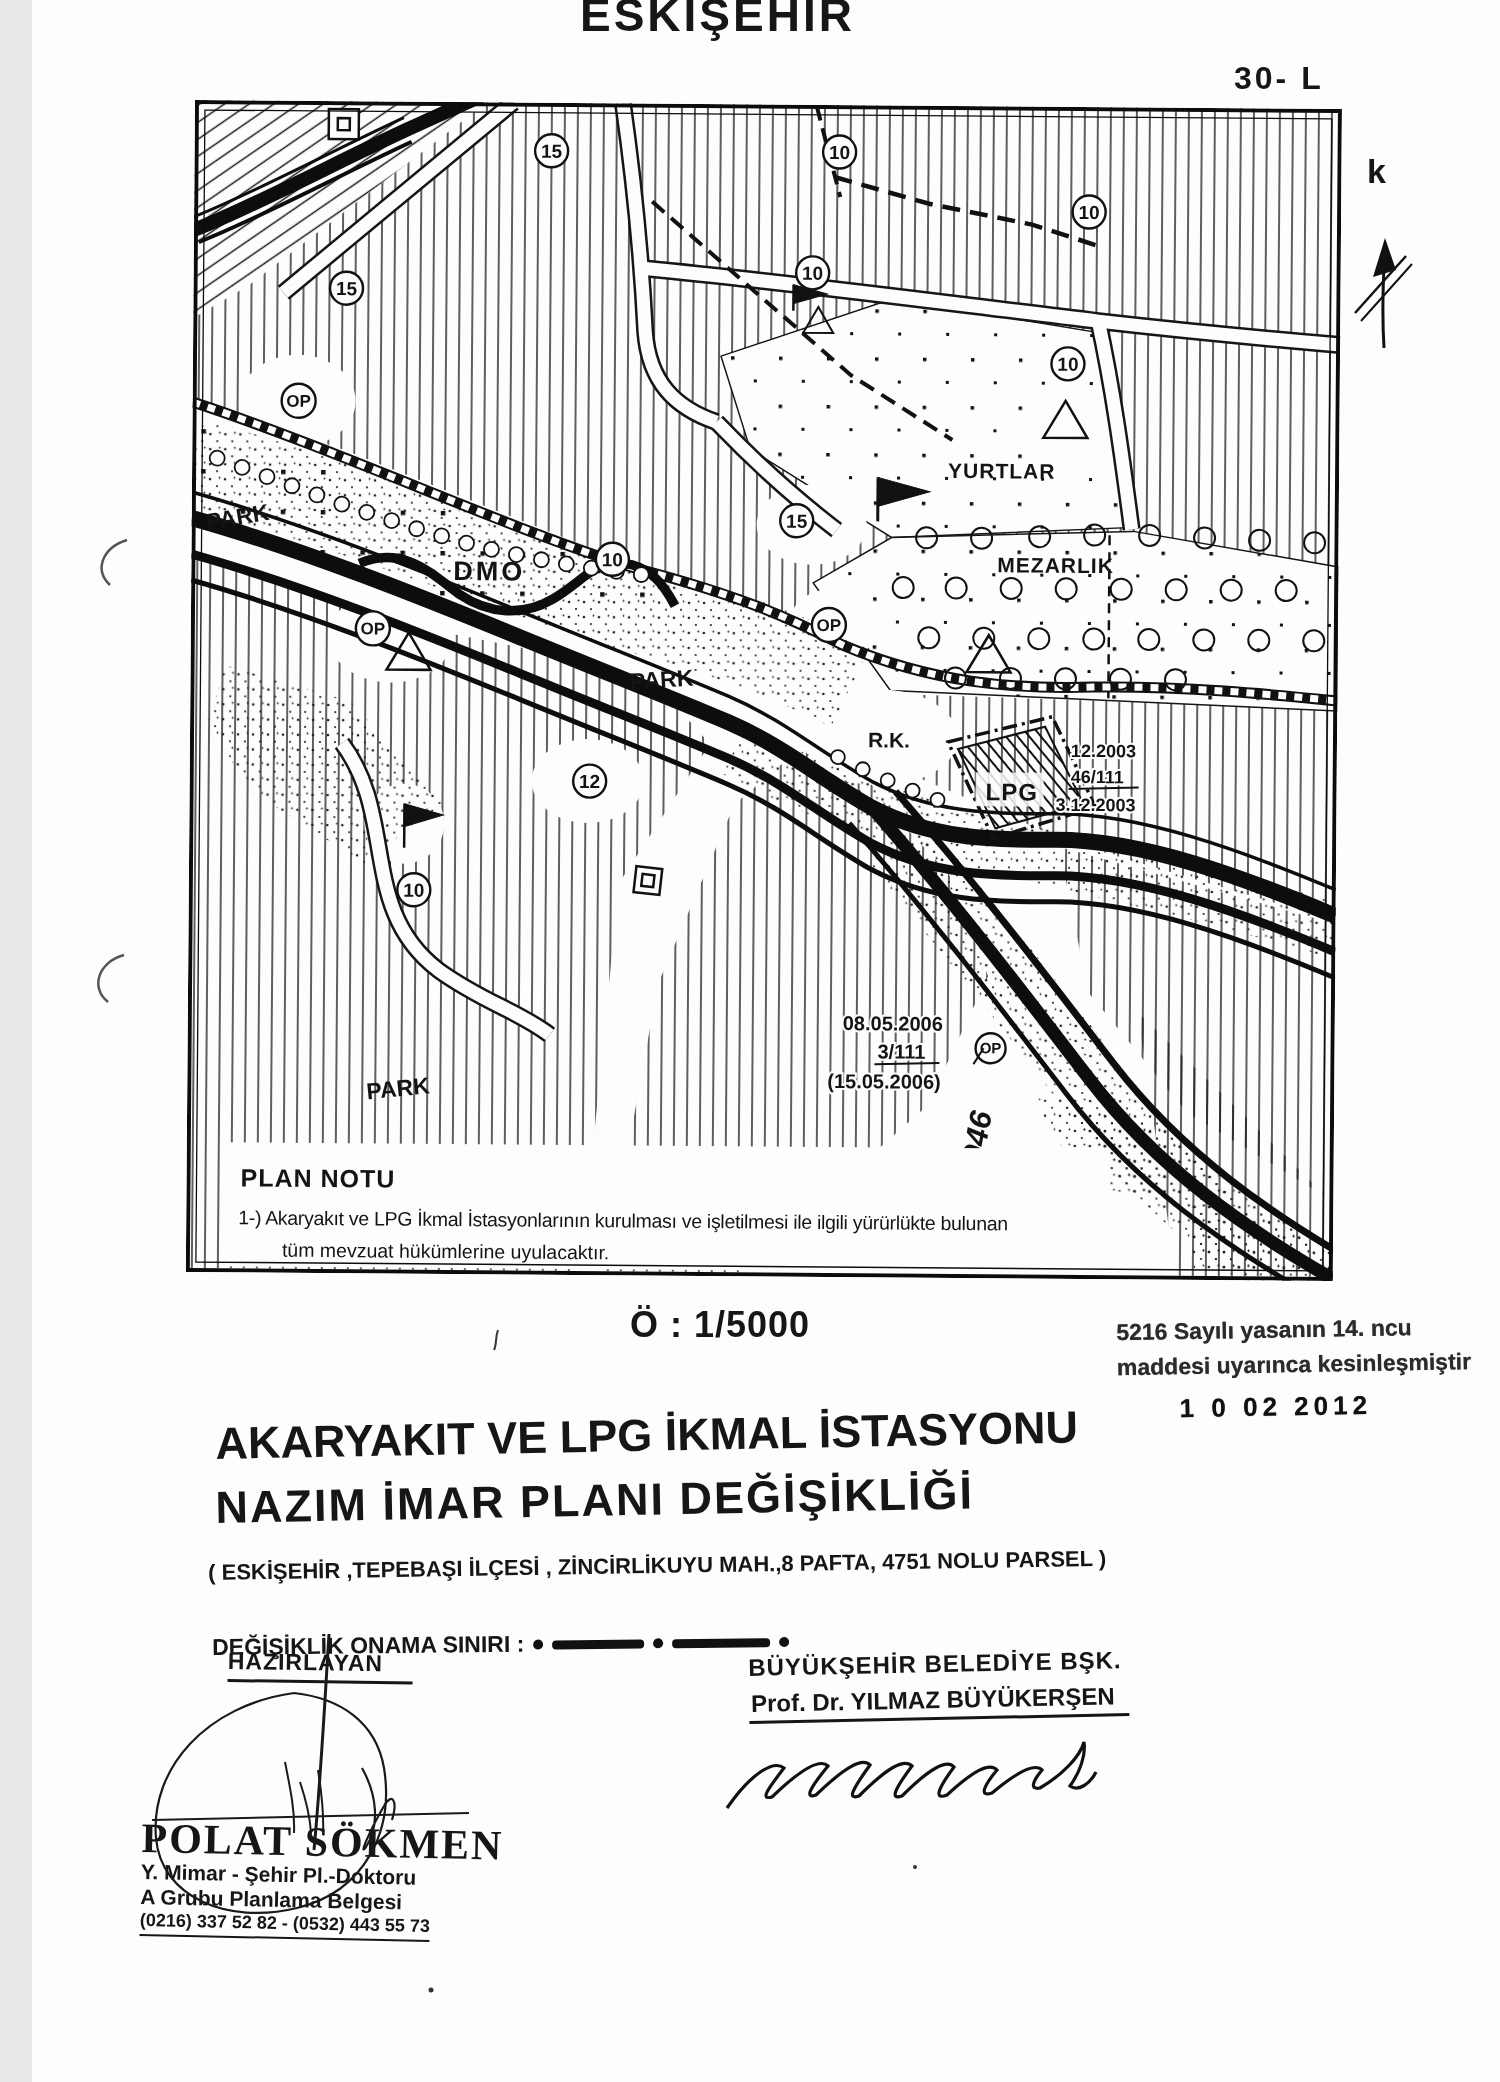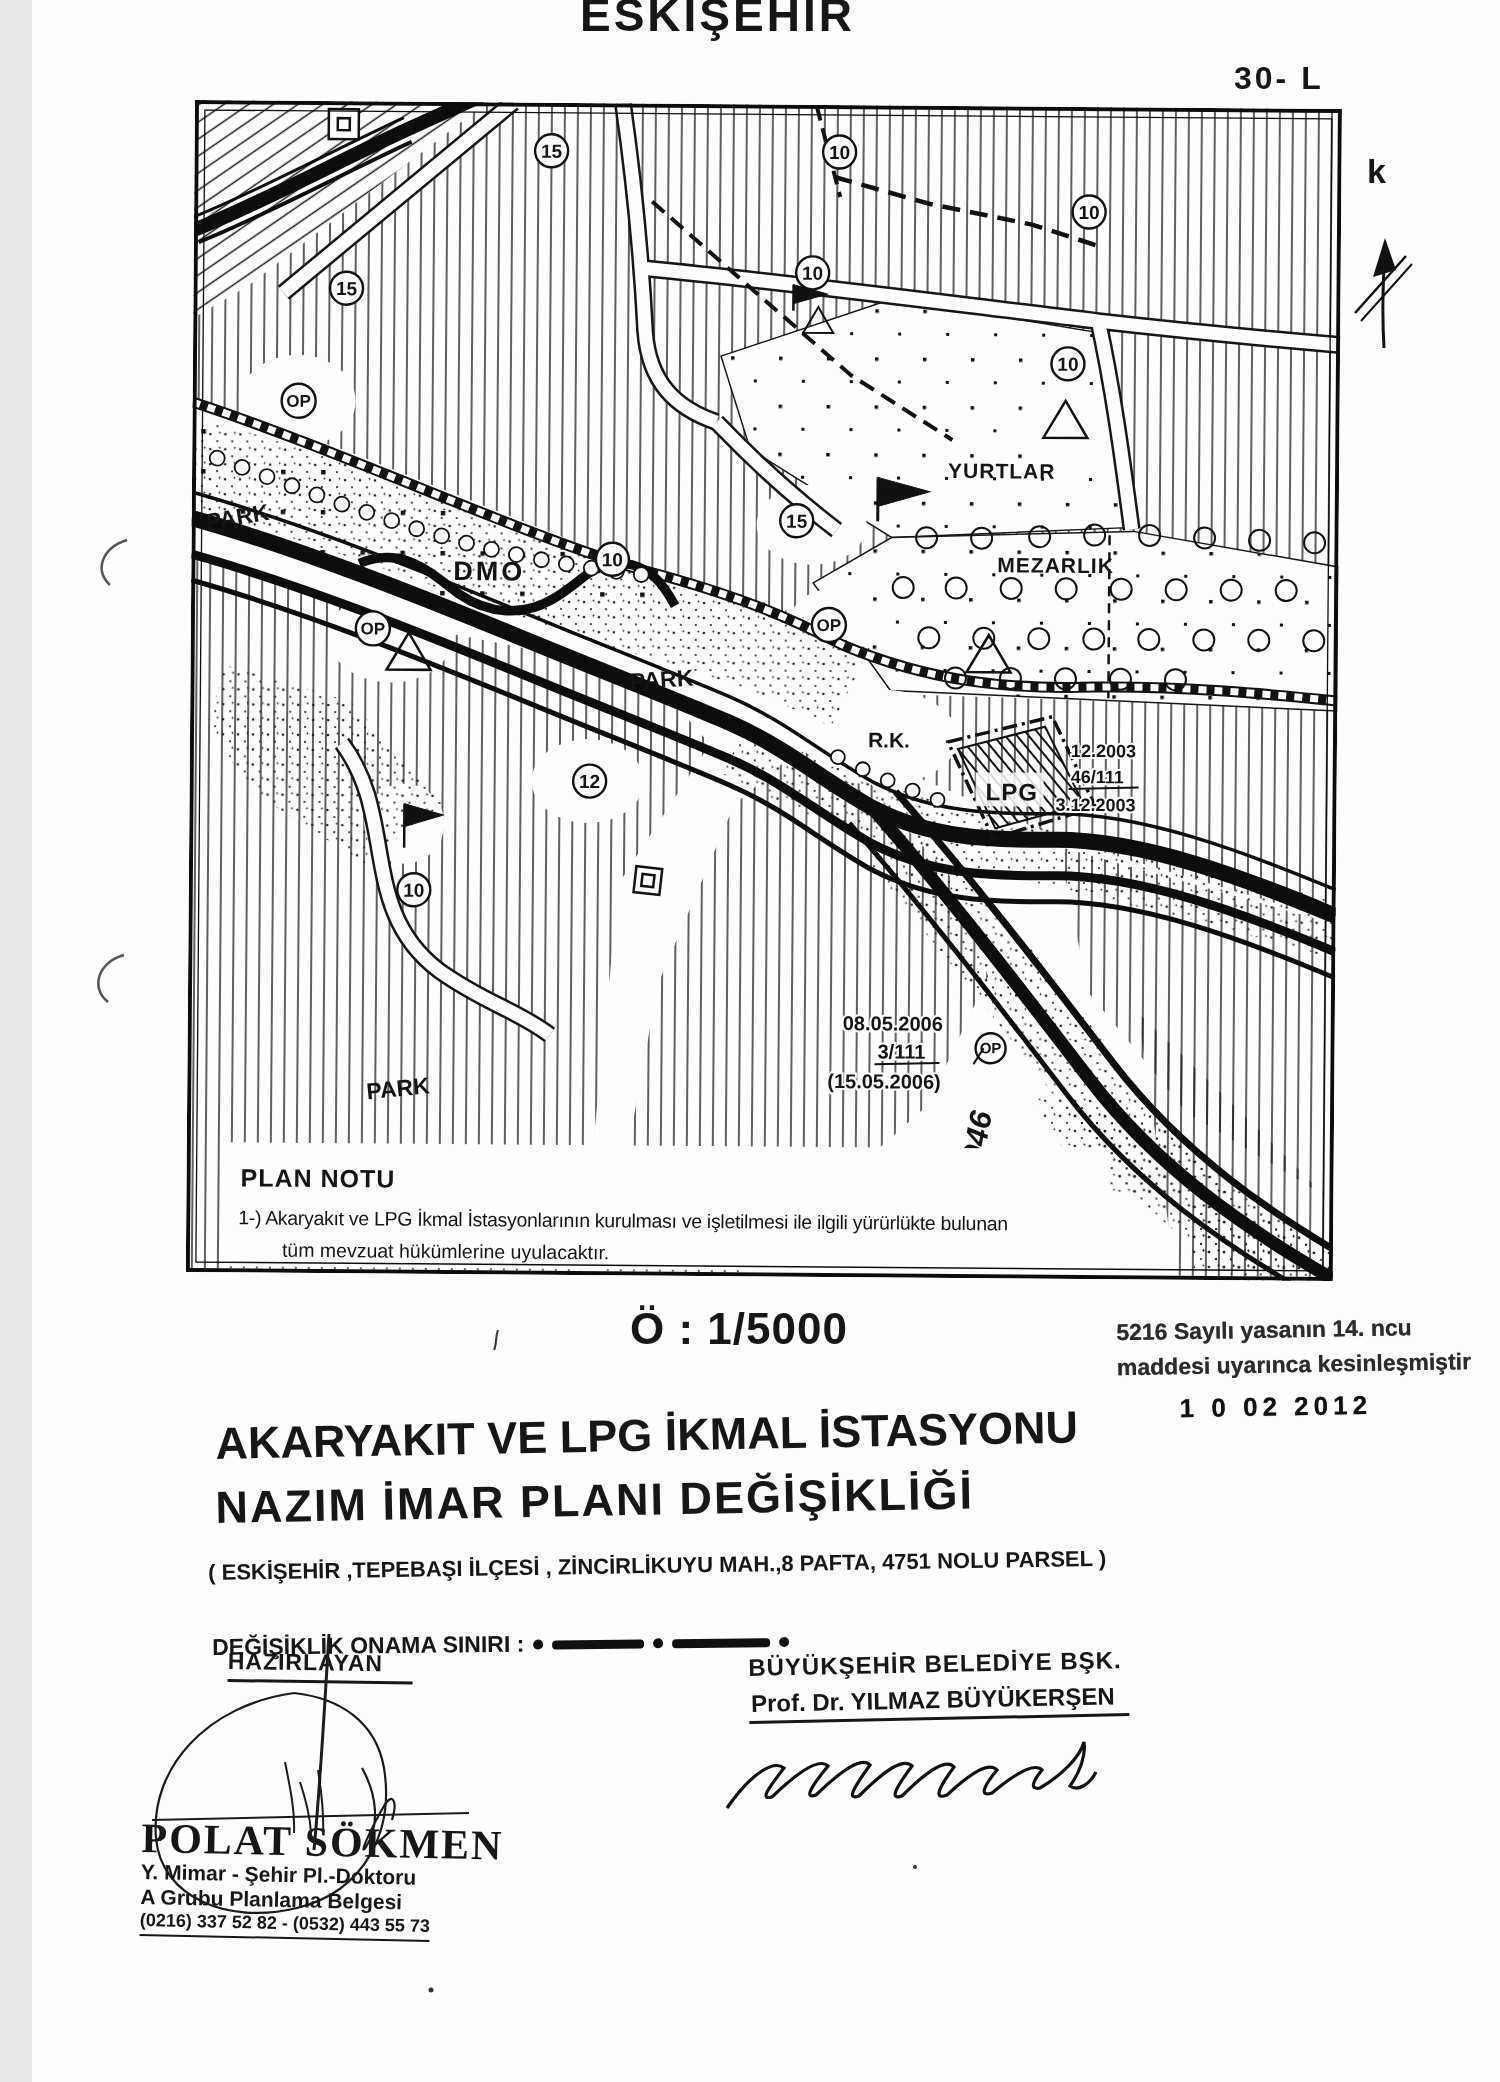--- a/index.html
+++ b/index.html
@@ -5,21 +5,21 @@
   html,body{margin:0;padding:0;background:#e8e8e8;}
   #page{position:relative;width:1500px;height:2082px;background:#fdfdfd;overflow:hidden;
         font-family:"Liberation Sans",sans-serif;color:#161616;margin-left:32px;}
   .abs{position:absolute;}
   #eskisehir-clip{left:548px;top:0;width:360px;height:44px;overflow:hidden;}
   #eskisehir-clip span{display:block;margin-top:-12px;font-size:46px;font-weight:bold;letter-spacing:3px;}
   #sheet-label{left:1202px;top:60px;font-size:32px;font-weight:bold;letter-spacing:3px;}
   #north-letter{left:1335px;top:152px;font-size:34px;font-weight:bold;}
   #map-wrap{left:163px;top:100px;width:1147px;height:1172px;transform:rotate(.45deg);transform-origin:left top;}
   svg text{font-family:"Liberation Sans",sans-serif;fill:#141414;}
-  #scale-label{left:598px;top:1304px;font-size:44px;font-weight:bold;letter-spacing:1px;}
+  #scale-label{left:598px;top:1304px;font-size:36px;font-weight:bold;letter-spacing:1px;}
   #stamp{left:1085px;top:1312px;width:380px;transform:rotate(-1deg);color:#2b2b2b;
          font-weight:bold;font-size:23px;line-height:1.5;text-shadow:0 0 .7px #555;}
   #stamp .date{font-size:26px;letter-spacing:5px;margin:6px 0 0 62px;color:#111;}
   #title-line1{left:183px;top:1418px;font-size:45px;font-weight:bold;transform:rotate(-1.1deg);transform-origin:left top;white-space:nowrap;}
   #title-line2{left:183px;top:1482px;font-size:45px;font-weight:bold;letter-spacing:2px;transform:rotate(-1.1deg);transform-origin:left top;white-space:nowrap;}
   #subtitle{left:176px;top:1560px;font-size:22px;font-weight:bold;transform:rotate(-.9deg);transform-origin:left top;white-space:nowrap;}
   #legend-row{left:180px;top:1634px;font-size:23px;font-weight:bold;transform:rotate(-.6deg);transform-origin:left top;white-space:nowrap;}
   .leg-dot{display:inline-block;width:10px;height:10px;background:#111;border-radius:50%;margin:0 9px 2px 9px;vertical-align:middle;}
   .leg-bar{display:inline-block;height:9px;background:#111;border-radius:4px;vertical-align:middle;}
   #hazirlayan{left:196px;top:1648px;font-size:23px;font-weight:bold;letter-spacing:1px;

